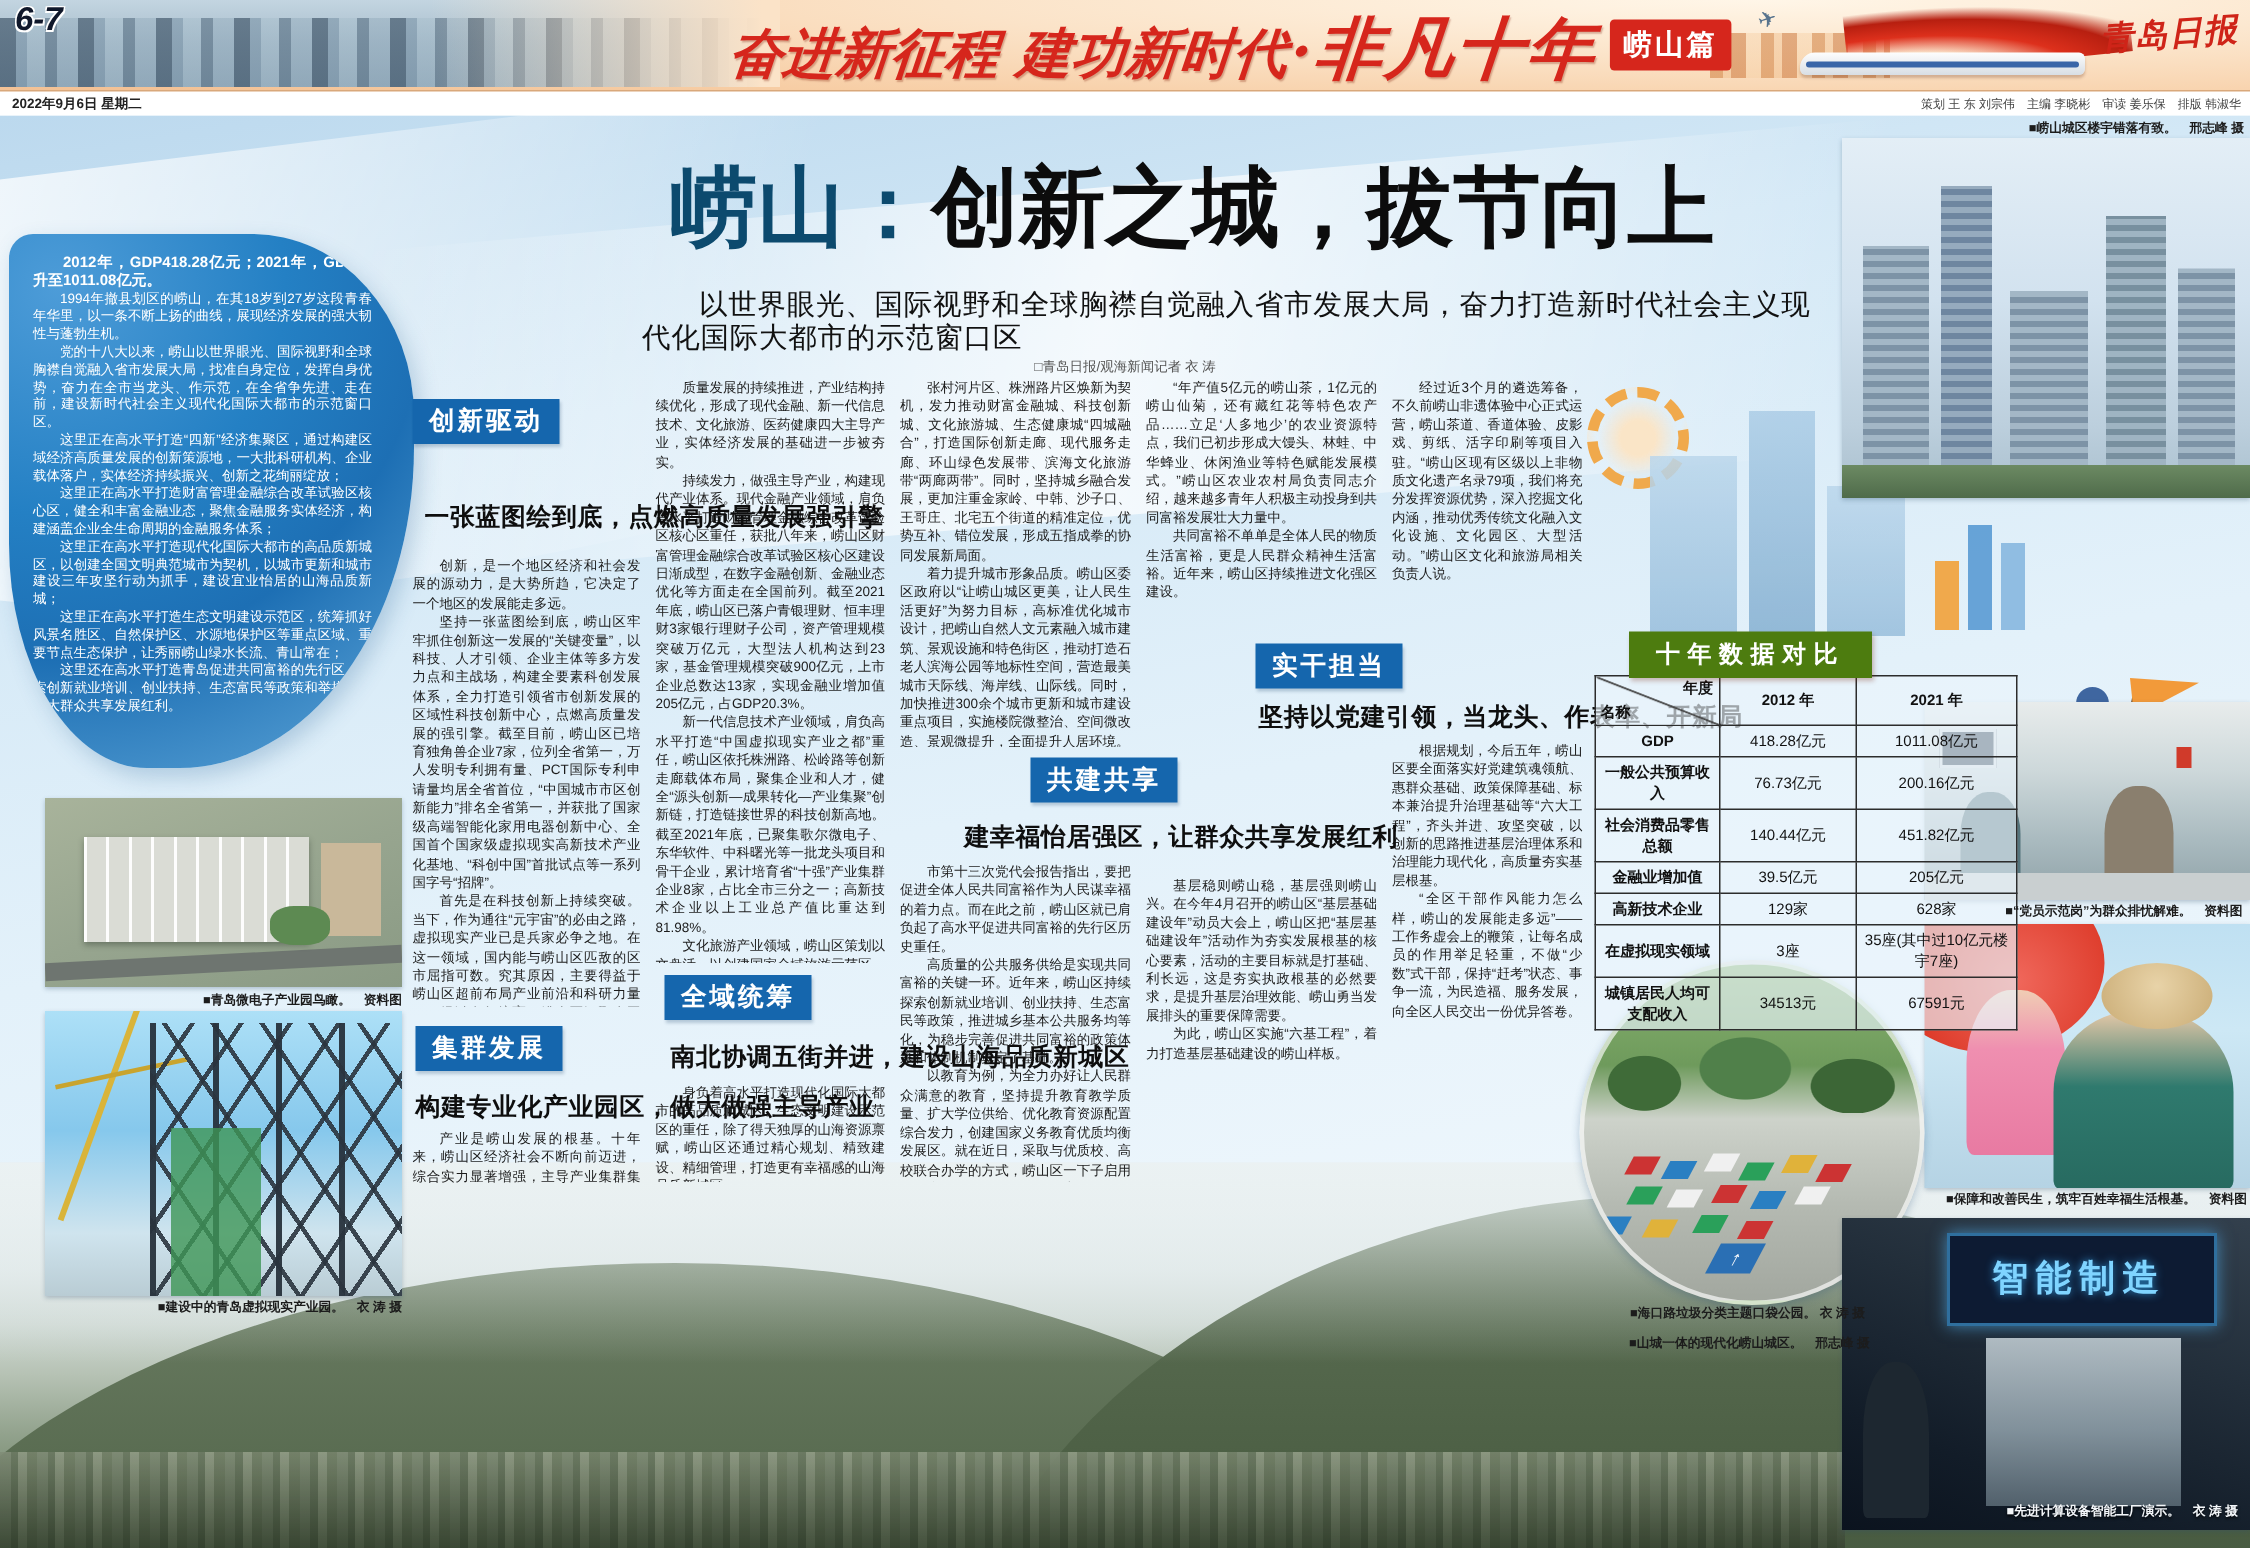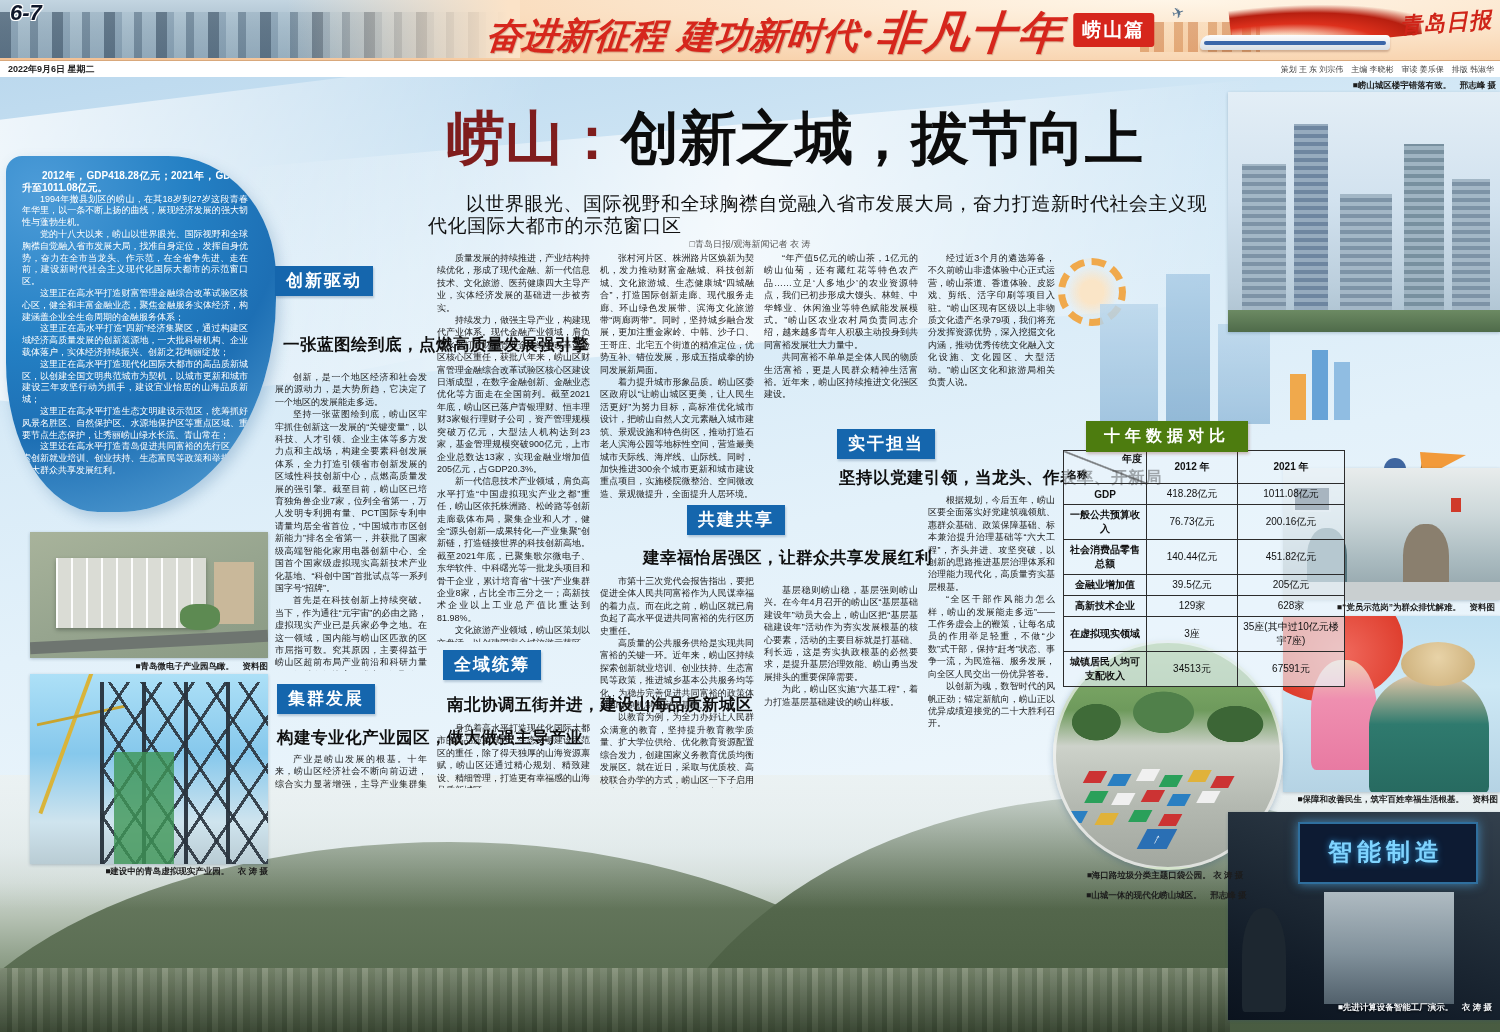--- a/index.html
+++ b/index.html
@@ -51,21 +51,21 @@
   .swoosh1{position:absolute;left:-120px;top:70px;width:1050px;height:300px;z-index:1;
     background:linear-gradient(105deg,rgba(255,255,255,.9) 0%,rgba(255,255,255,0) 60%);
     transform:skewY(-7deg);border-radius:0 0 70% 30%;}
   .swoosh2{position:absolute;left:240px;top:120px;width:1100px;height:220px;z-index:1;
     background:linear-gradient(100deg,rgba(255,255,255,0) 0%,rgba(255,255,255,.75) 45%,rgba(255,255,255,0) 90%);
     transform:skewY(-5deg);}
 
   
   .headline{position:absolute;left:350px;top:100px;width:890px;z-index:5;text-align:center;white-space:nowrap;
     font-weight:bold;font-size:58px;letter-spacing:0px;font-family:"Liberation Sans",sans-serif;}
-  .hl-blue{color:#7f1d1d;margin-top:28px;}
+  .hl-blue{color:#0c4a6e;margin-top:28px;}
   .hl-black{color:#0c0c0c;}
   .deck{position:absolute;left:428px;top:193px;width:792px;z-index:5;font-size:19px;line-height:22px;
     color:#111;text-indent:2em;letter-spacing:.5px;}
   .byline{position:absolute;left:520px;top:238px;width:460px;z-index:5;text-align:center;font-size:9px;color:#555;}
 
   
   .blob{position:absolute;left:6px;top:156px;width:270px;height:356px;z-index:4;overflow:hidden;
     background:radial-gradient(circle at 12% 10%,#4d9cd8 0%,#2480c4 38%,#1d6fb4 62%,#62a9da 100%);
     border-radius:16px 40% 58% 34% / 16px 34% 60% 42%;
     box-shadow:4px 6px 14px rgba(40,100,150,.25);}
@@ -259,22 +259,22 @@
 
   <div class="headline"><span class="hl-blue">崂山：</span><span class="hl-black">创新之城，拔节向上</span></div>
   <div class="deck">以世界眼光、国际视野和全球胸襟自觉融入省市发展大局，奋力打造新时代社会主义现代化国际大都市的示范窗口区</div>
   <div class="byline">□青岛日报/观海新闻记者  衣  涛</div>
 
   <div class="blob">
     <div class="blob-inner">
       <p class="lead">2012年，GDP418.28亿元；2021年，GDP攀升至1011.08亿元。</p>
       <p>1994年撤县划区的崂山，在其18岁到27岁这段青春年华里，以一条不断上扬的曲线，展现经济发展的强大韧性与蓬勃生机。</p>
       <p>党的十八大以来，崂山以世界眼光、国际视野和全球胸襟自觉融入省市发展大局，找准自身定位，发挥自身优势，奋力在全市当龙头、作示范，在全省争先进、走在前，建设新时代社会主义现代化国际大都市的示范窗口区。</p>
+      <p>这里正在高水平打造“四新”经济集聚区，通过构建区域经济高质量发展的创新策源地，一大批科研机构、企业载体落户，实体经济持续振兴、创新之花绚丽绽放；</p>
       <p>这里正在高水平打造财富管理金融综合改革试验区核心区，健全和丰富金融业态，聚焦金融服务实体经济，构建涵盖企业全生命周期的金融服务体系；</p>
-      <p>这里正在高水平打造“四新”经济集聚区，通过构建区域经济高质量发展的创新策源地，一大批科研机构、企业载体落户，实体经济持续振兴、创新之花绚丽绽放；</p>
       <p>这里正在高水平打造现代化国际大都市的高品质新城区，以创建全国文明典范城市为契机，以城市更新和城市建设三年攻坚行动为抓手，建设宜业怡居的山海品质新城；</p>
       <p>这里正在高水平打造生态文明建设示范区，统筹抓好风景名胜区、自然保护区、水源地保护区等重点区域、重要节点生态保护，让秀丽崂山绿水长流、青山常在；</p>
       <p>这里还在高水平打造青岛促进共同富裕的先行区，探索创新就业培训、创业扶持、生态富民等政策和举措，让广大群众共享发展红利。</p>
     </div>
   </div>
 
   <div class="chip" style="left:275px;top:266px;">创新驱动</div>
   <div class="subhead" style="left:283px;top:334px;">一张蓝图绘到底，点燃高质量发展强引擎</div>
   <div class="chip" style="left:277px;top:684px;">集群发展</div>
   <div class="subhead" style="left:277px;top:727px;">构建专业化产业园区，做大做强主导产业</div>
@@ -319,21 +319,20 @@
   <div class="colblock" style="left:764px;top:584px;width:154px;height:204px;">
     <p>基层稳则崂山稳，基层强则崂山兴。在今年4月召开的崂山区“基层基础建设年”动员大会上，崂山区把“基层基础建设年”活动作为夯实发展根基的核心要素，活动的主要目标就是打基础、利长远，这是夯实执政根基的必然要求，是提升基层治理效能、崂山勇当发展排头的重要保障需要。</p>
     <p>为此，崂山区实施“六基工程”，着力打造基层基础建设的崂山样板。</p>
   </div>
   <div class="colblock" style="left:928px;top:252px;width:127px;height:204px;">
     <p>经过近3个月的遴选筹备，不久前崂山非遗体验中心正式运营，崂山茶道、香道体验、皮影戏、剪纸、活字印刷等项目入驻。“崂山区现有区级以上非物质文化遗产名录79项，我们将充分发挥资源优势，深入挖掘文化内涵，推动优秀传统文化融入文化设施、文化园区、大型活动。”崂山区文化和旅游局相关负责人说。</p>
   </div>
   <div class="colblock" style="left:928px;top:494px;width:127px;height:294px;">
     <p>根据规划，今后五年，崂山区要全面落实好党建筑魂领航、惠群众基础、政策保障基础、标本兼治提升治理基础等“六大工程”，齐头并进、攻坚突破，以创新的思路推进基层治理体系和治理能力现代化，高质量夯实基层根基。</p>
     <p>“全区干部作风能力怎么样，崂山的发展能走多远”——工作务虚会上的鞭策，让每名成员的作用举足轻重，不做“少数”式干部，保持“赶考”状态、事争一流，为民造福、服务发展，向全区人民交出一份优异答卷。</p>
-    <p>以创新为魂，数智时代的风帆正劲；锚定新航向，崂山正以优异成绩迎接党的二十大胜利召开。</p>
   </div>
 
   <div class="illu">
     <div class="gear"></div>
     <div class="bldg g1"></div>
     <div class="bldg g2"></div>
     <div class="bldg g3"></div>
     <div class="bar b1"></div>
     <div class="bar b2"></div>
     <div class="bar b3"></div>

